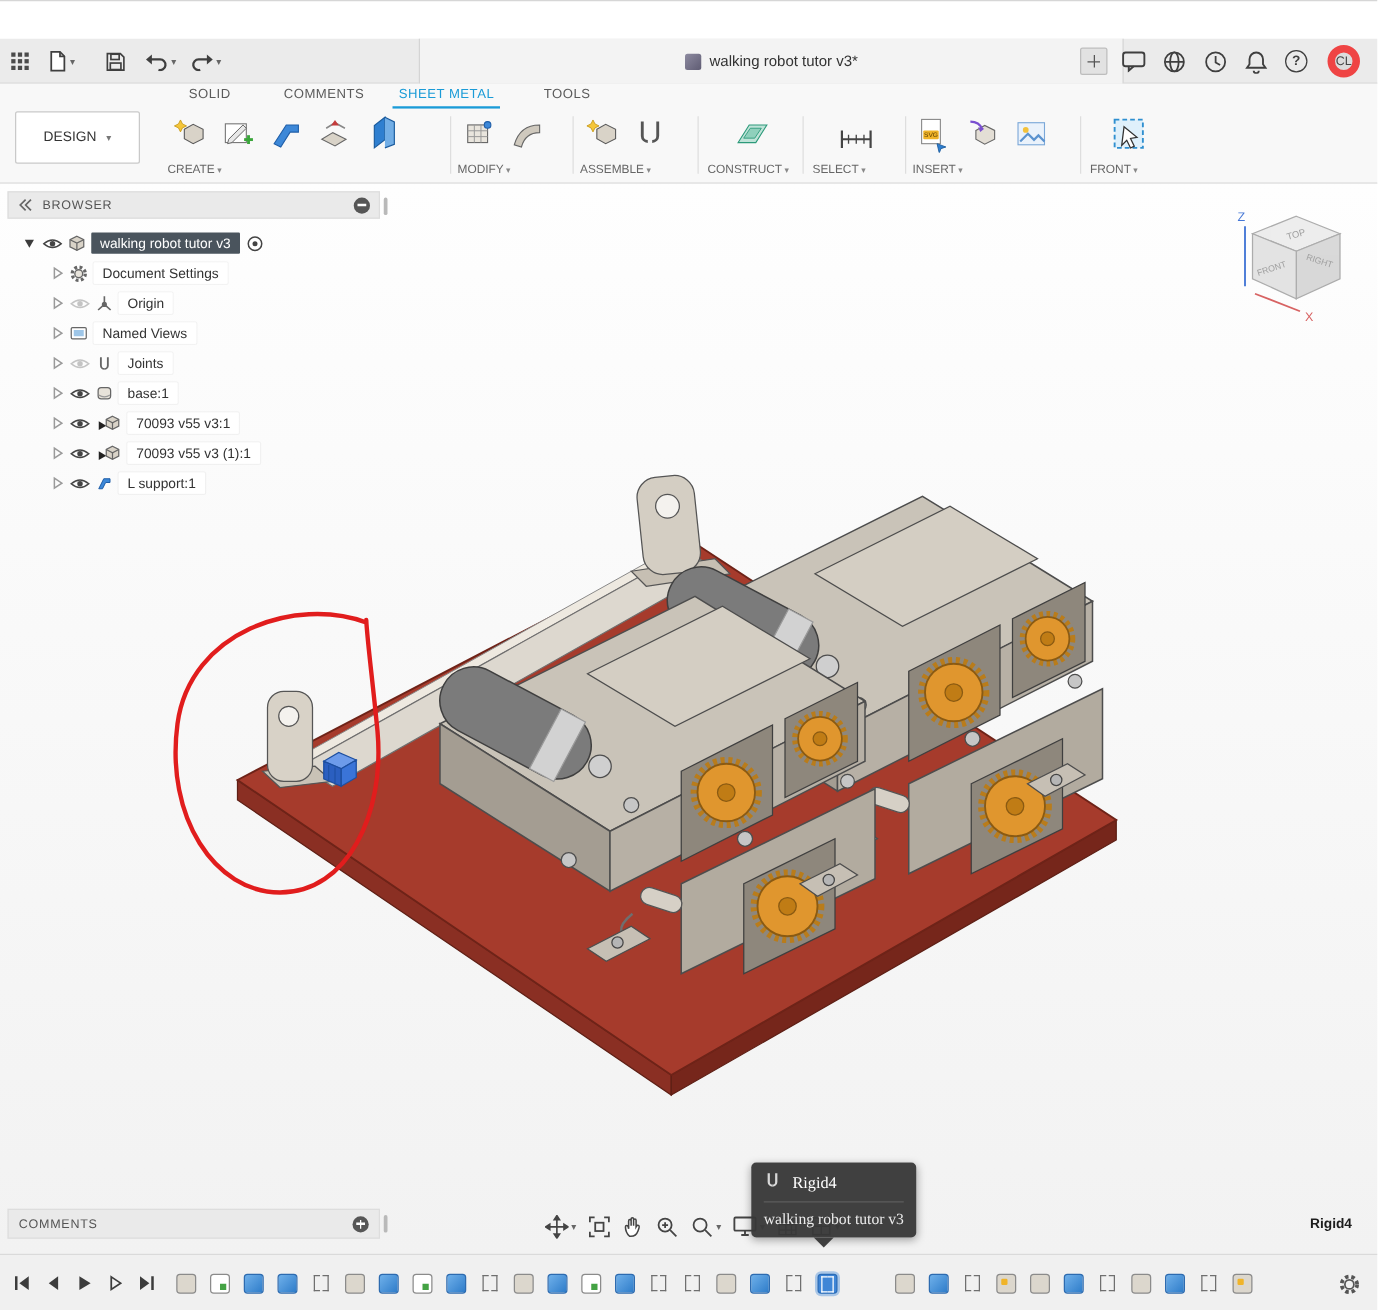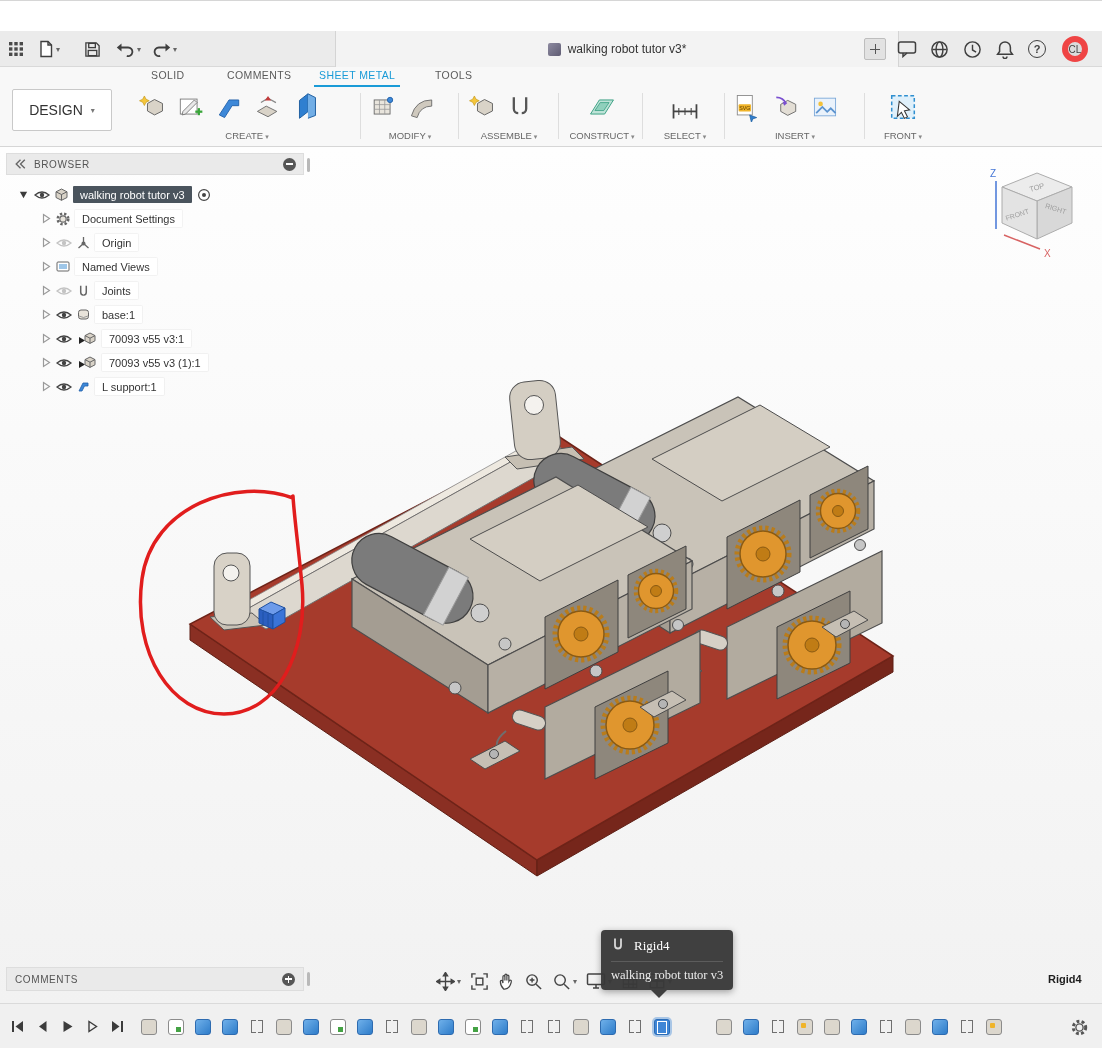--- a/index.html
+++ b/index.html
@@ -39,26 +39,26 @@
   .help-circle:after{content:"?";font-size:11px;font-weight:bold;color:#3f3f3f}
 
   
   .rtabs{position:absolute;left:0;top:66px;width:100%;height:20px;background:#f8f8f8}
   .rtab{position:absolute;top:0;height:20px;line-height:17px;font-size:10.5px;letter-spacing:.4px;color:#5a5a5a;padding:0 5px;cursor:default}
   .rtab.active{color:#1a9bd7;border-bottom:2px solid #1a9bd7}
   .t-solid{left:146px}.t-surface{left:222px}.t-sheet{left:314px}.t-tools{left:430px}
 
   
   .ribbon{position:absolute;left:0;top:86px;width:100%;height:60px;background:#f8f8f8;border-bottom:1px solid #d6d6d6}
-  .design-btn{position:absolute;left:12px;top:2px;width:100px;height:42px;background:#fff;border:1px solid #c9c9c9;border-radius:2px;display:flex;align-items:center;justify-content:center;font-size:14px;color:#333}
+  .design-btn{position:absolute;left:12px;top:2px;width:100px;height:42px;background:#fff;border:1px solid #c9c9c9;border-radius:2px;display:flex;align-items:center;justify-content:center;font-size:11px;color:#333}
   .design-btn:after{content:"▾";font-size:8px;color:#777;margin-left:8px}
   .rgroup{position:absolute;top:0;height:58px}
   .ricons{display:flex;gap:5px;align-items:flex-start;padding-top:3px}
   .ric{width:34px;height:34px;display:flex;align-items:center;justify-content:center}
-  .rlabel{position:absolute;left:0;right:0;bottom:4px;text-align:center;font-size:9.5px;color:#666;white-space:nowrap}
+  .rlabel{position:absolute;left:0;right:0;bottom:4px;text-align:left;font-size:9.5px;color:#666;white-space:nowrap}
   .rlabel:after{content:" ▾";font-size:7px;color:#888}
   .rsep{position:absolute;top:6px;width:1px;height:46px;background:#dedede}
   .g-create{left:134px;width:226px}.g-modify{left:366px;width:88px}.g-assemble{left:464px;width:90px}
   .g-construct{left:566px;width:72px}.g-inspect{left:650px;width:70px}.g-insert{left:730px;width:130px}.g-select{left:872px;width:62px}
   .s1{left:360px}.s2{left:458px}.s3{left:558px}.s4{left:642px}.s5{left:724px}.s6{left:864px}
 
   
   .canvas{position:absolute;left:0;top:146px;width:1102px;height:856px;background:linear-gradient(#fefefe,#f2f2f2)}
   .model{position:absolute;left:0;top:0}
 

